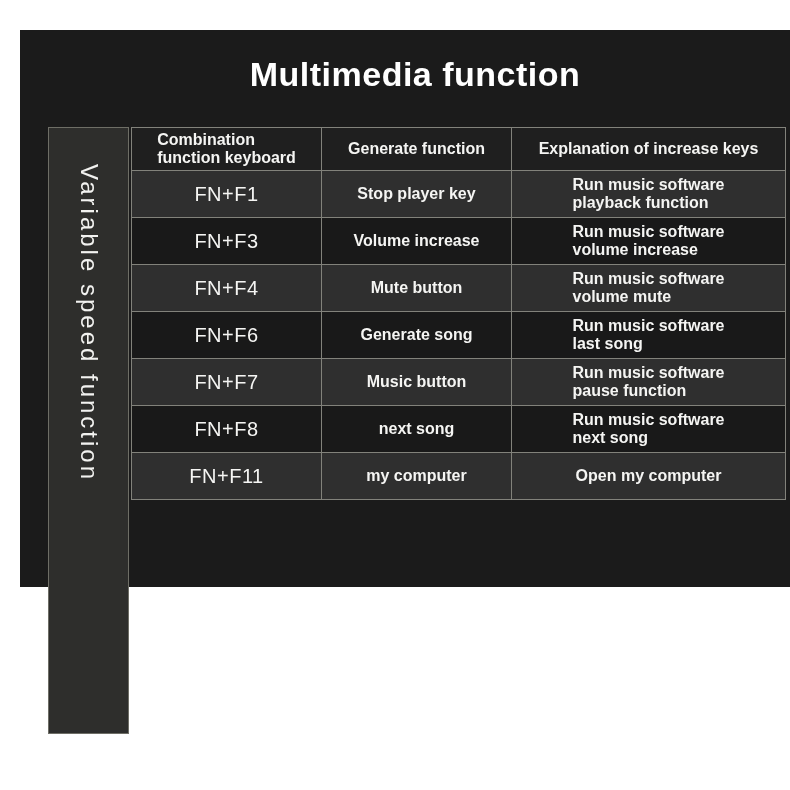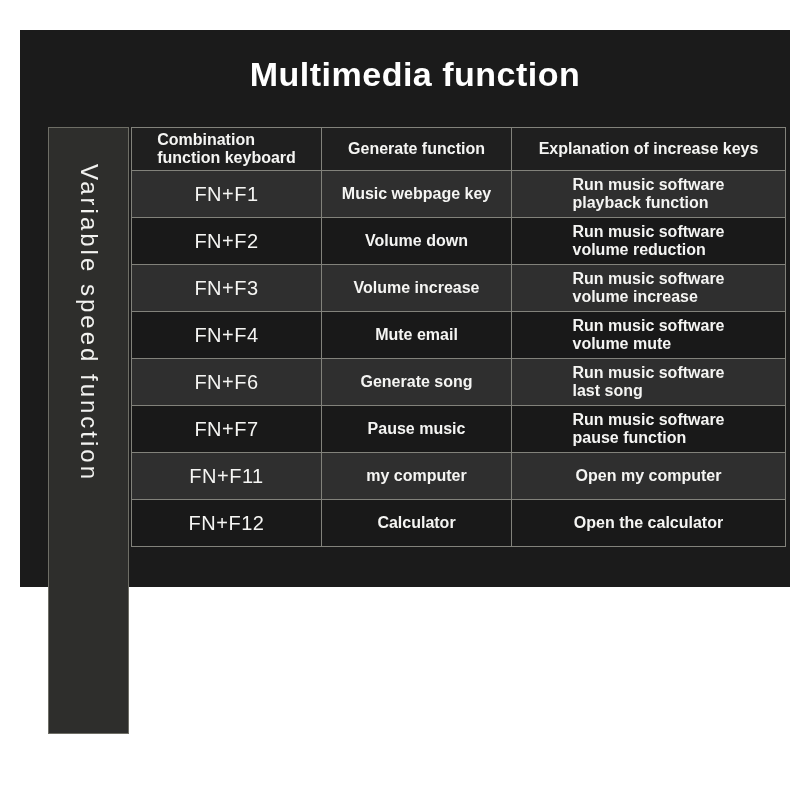--- a/index.html
+++ b/index.html
@@ -124,61 +124,56 @@
             <span class="cell-text">Generate function</span>
           </th>
           <th>
             <span class="cell-text">Explanation of increase keys</span>
           </th>
         </tr>
       </thead>
       <tbody>
           <tr>
             <td><span class="cell-text key">FN+F1</span></td>
-            <td><span class="cell-text">Music webpage key</span></td>
+            <td><span class="cell-text">Stop player key</span></td>
             <td><span class="cell-text">Run music software
 playback function</span></td>
-          </tr>
-          <tr>
-            <td><span class="cell-text key">FN+F2</span></td>
-            <td><span class="cell-text">Volume down</span></td>
-            <td><span class="cell-text">Run music software
-volume reduction</span></td>
           </tr>
           <tr>
             <td><span class="cell-text key">FN+F3</span></td>
             <td><span class="cell-text">Volume increase</span></td>
             <td><span class="cell-text">Run music software
 volume increase</span></td>
           </tr>
           <tr>
             <td><span class="cell-text key">FN+F4</span></td>
-            <td><span class="cell-text">Mute email</span></td>
+            <td><span class="cell-text">Mute button</span></td>
             <td><span class="cell-text">Run music software
 volume mute</span></td>
           </tr>
           <tr>
             <td><span class="cell-text key">FN+F6</span></td>
             <td><span class="cell-text">Generate song</span></td>
             <td><span class="cell-text">Run music software
 last song</span></td>
           </tr>
           <tr>
             <td><span class="cell-text key">FN+F7</span></td>
-            <td><span class="cell-text">Pause music</span></td>
+            <td><span class="cell-text">Music button</span></td>
             <td><span class="cell-text">Run music software
 pause function</span></td>
+          </tr>
+          <tr>
+            <td><span class="cell-text key">FN+F8</span></td>
+            <td><span class="cell-text">next song</span></td>
+            <td><span class="cell-text">Run music software
+next song</span></td>
           </tr>
           <tr>
             <td><span class="cell-text key">FN+F11</span></td>
             <td><span class="cell-text">my computer</span></td>
             <td><span class="cell-text">Open my computer</span></td>
-          </tr>
-          <tr>
-            <td><span class="cell-text key">FN+F12</span></td>
-            <td><span class="cell-text">Calculator</span></td>
-            <td><span class="cell-text">Open the calculator</span></td>
           </tr>
         </tbody>
     </table>
 
   </div>
 </div>
 
 </body></html>

